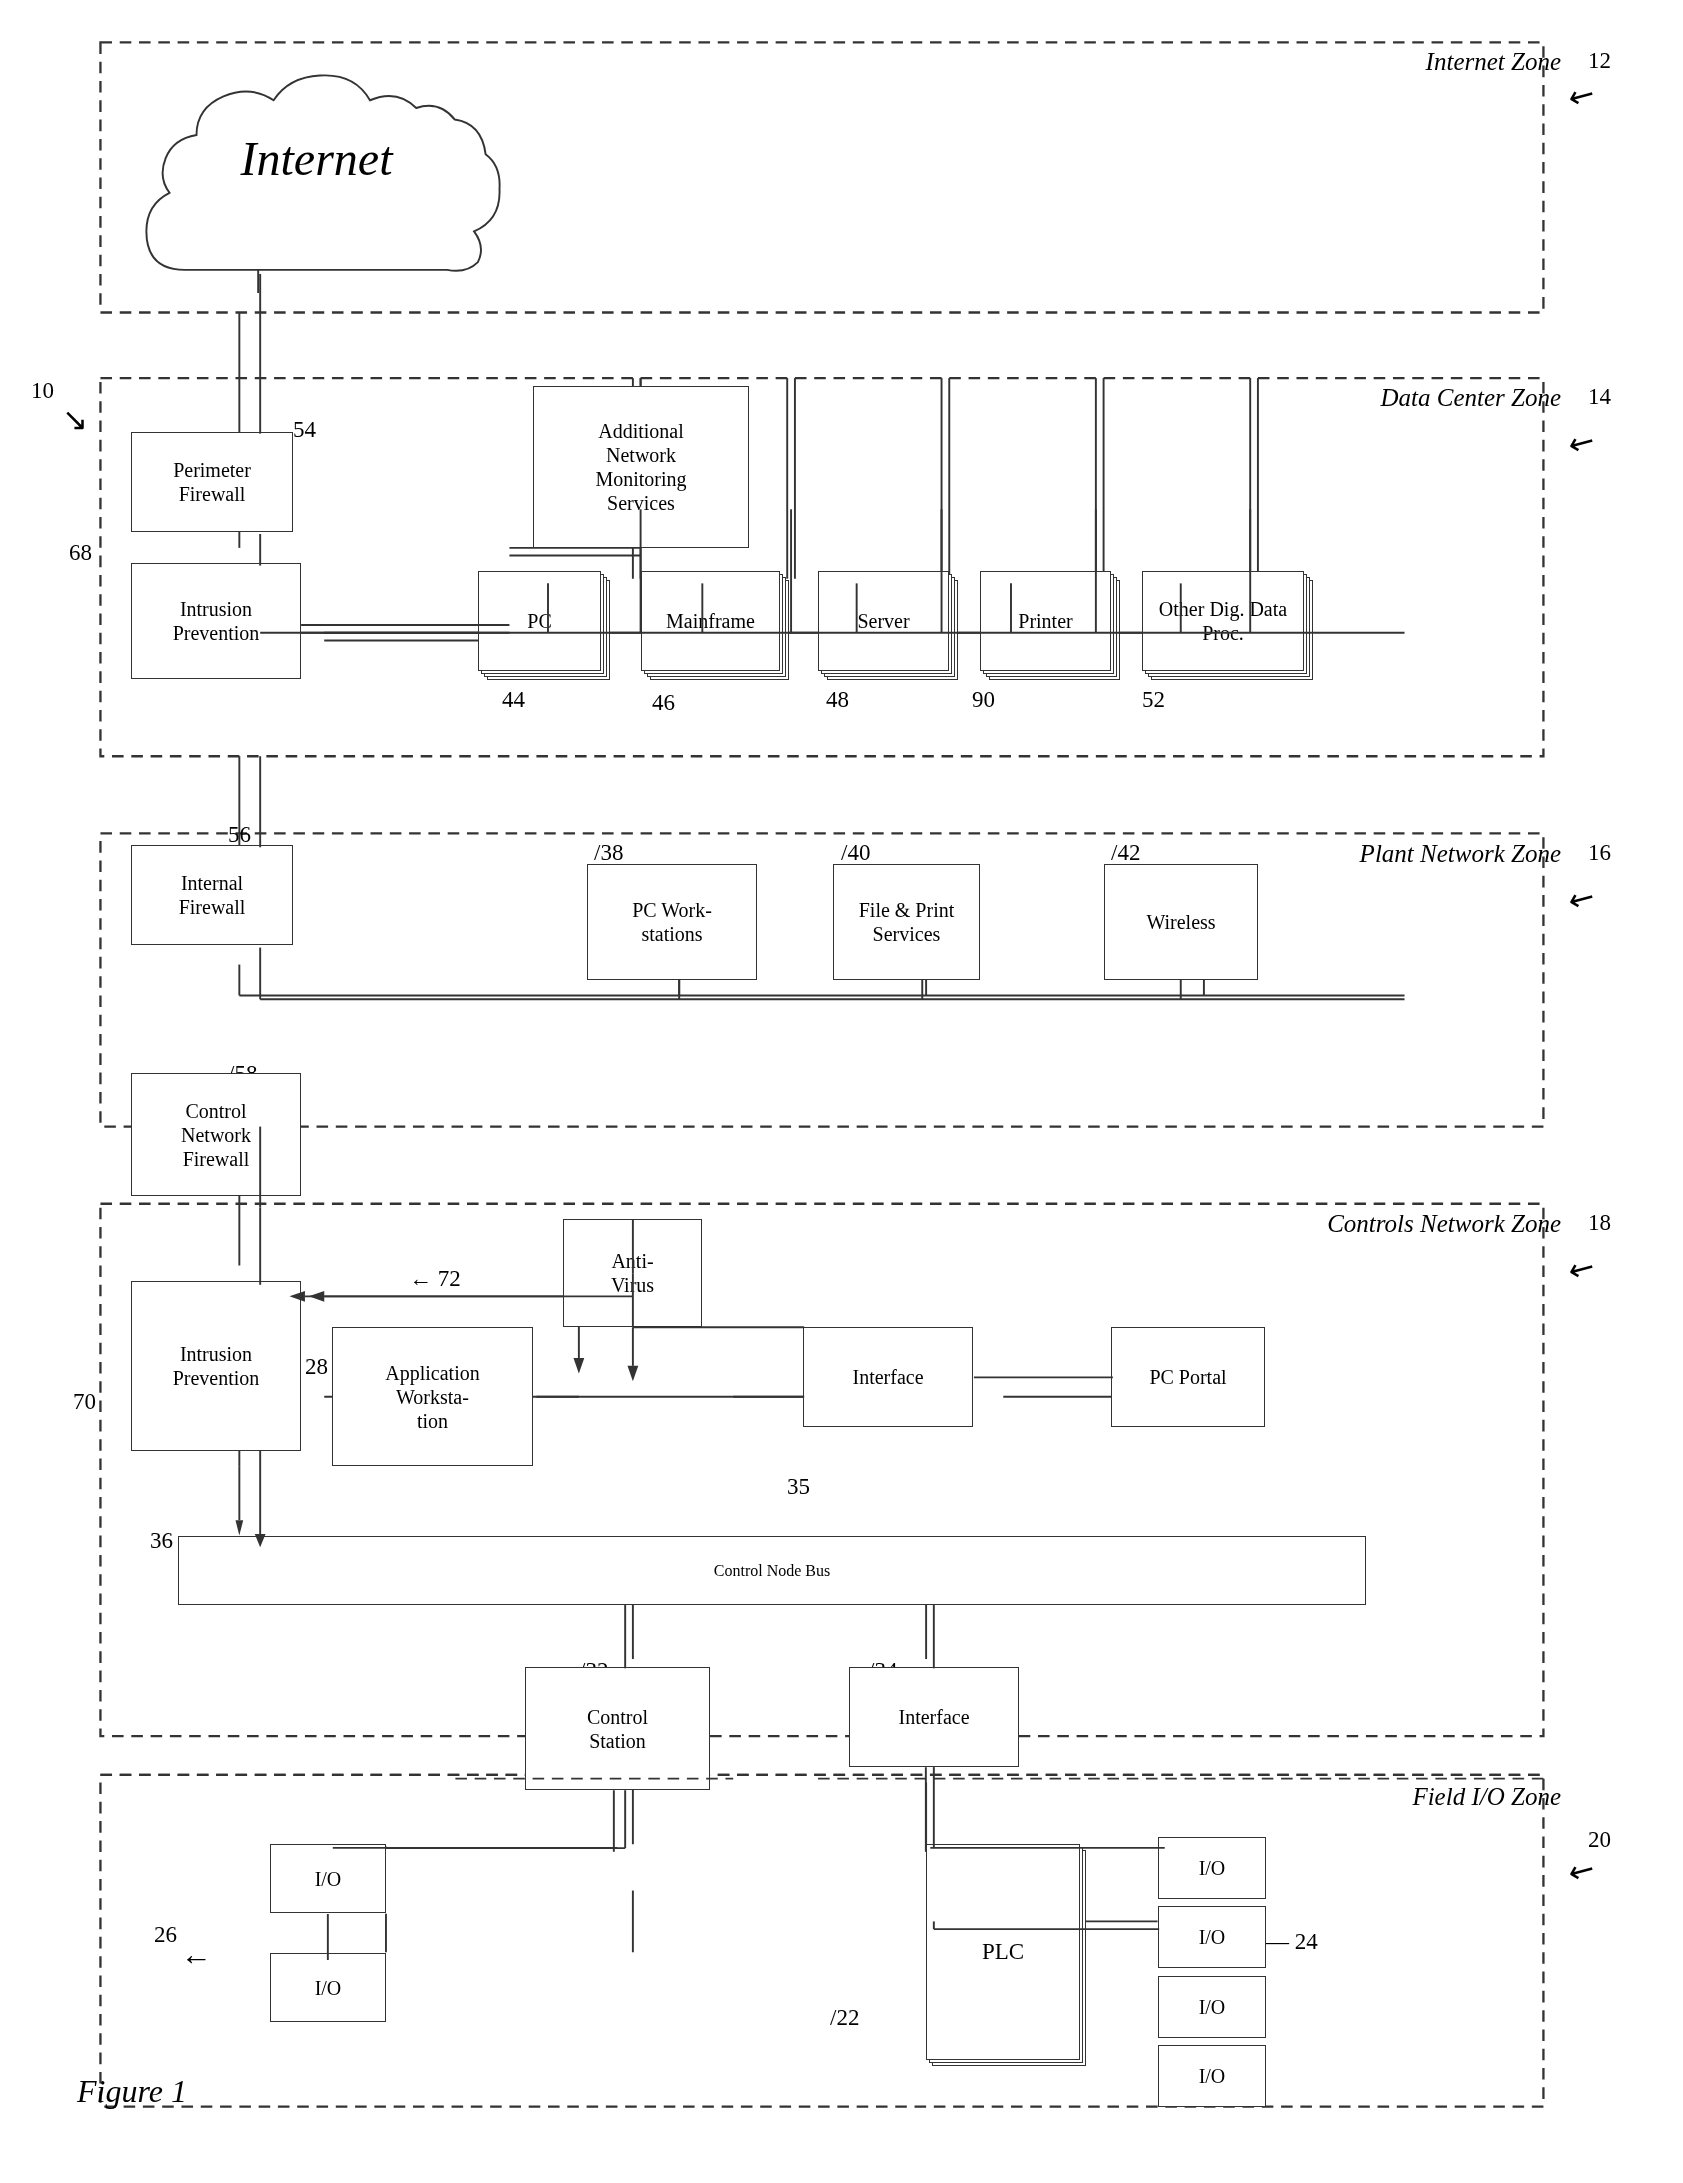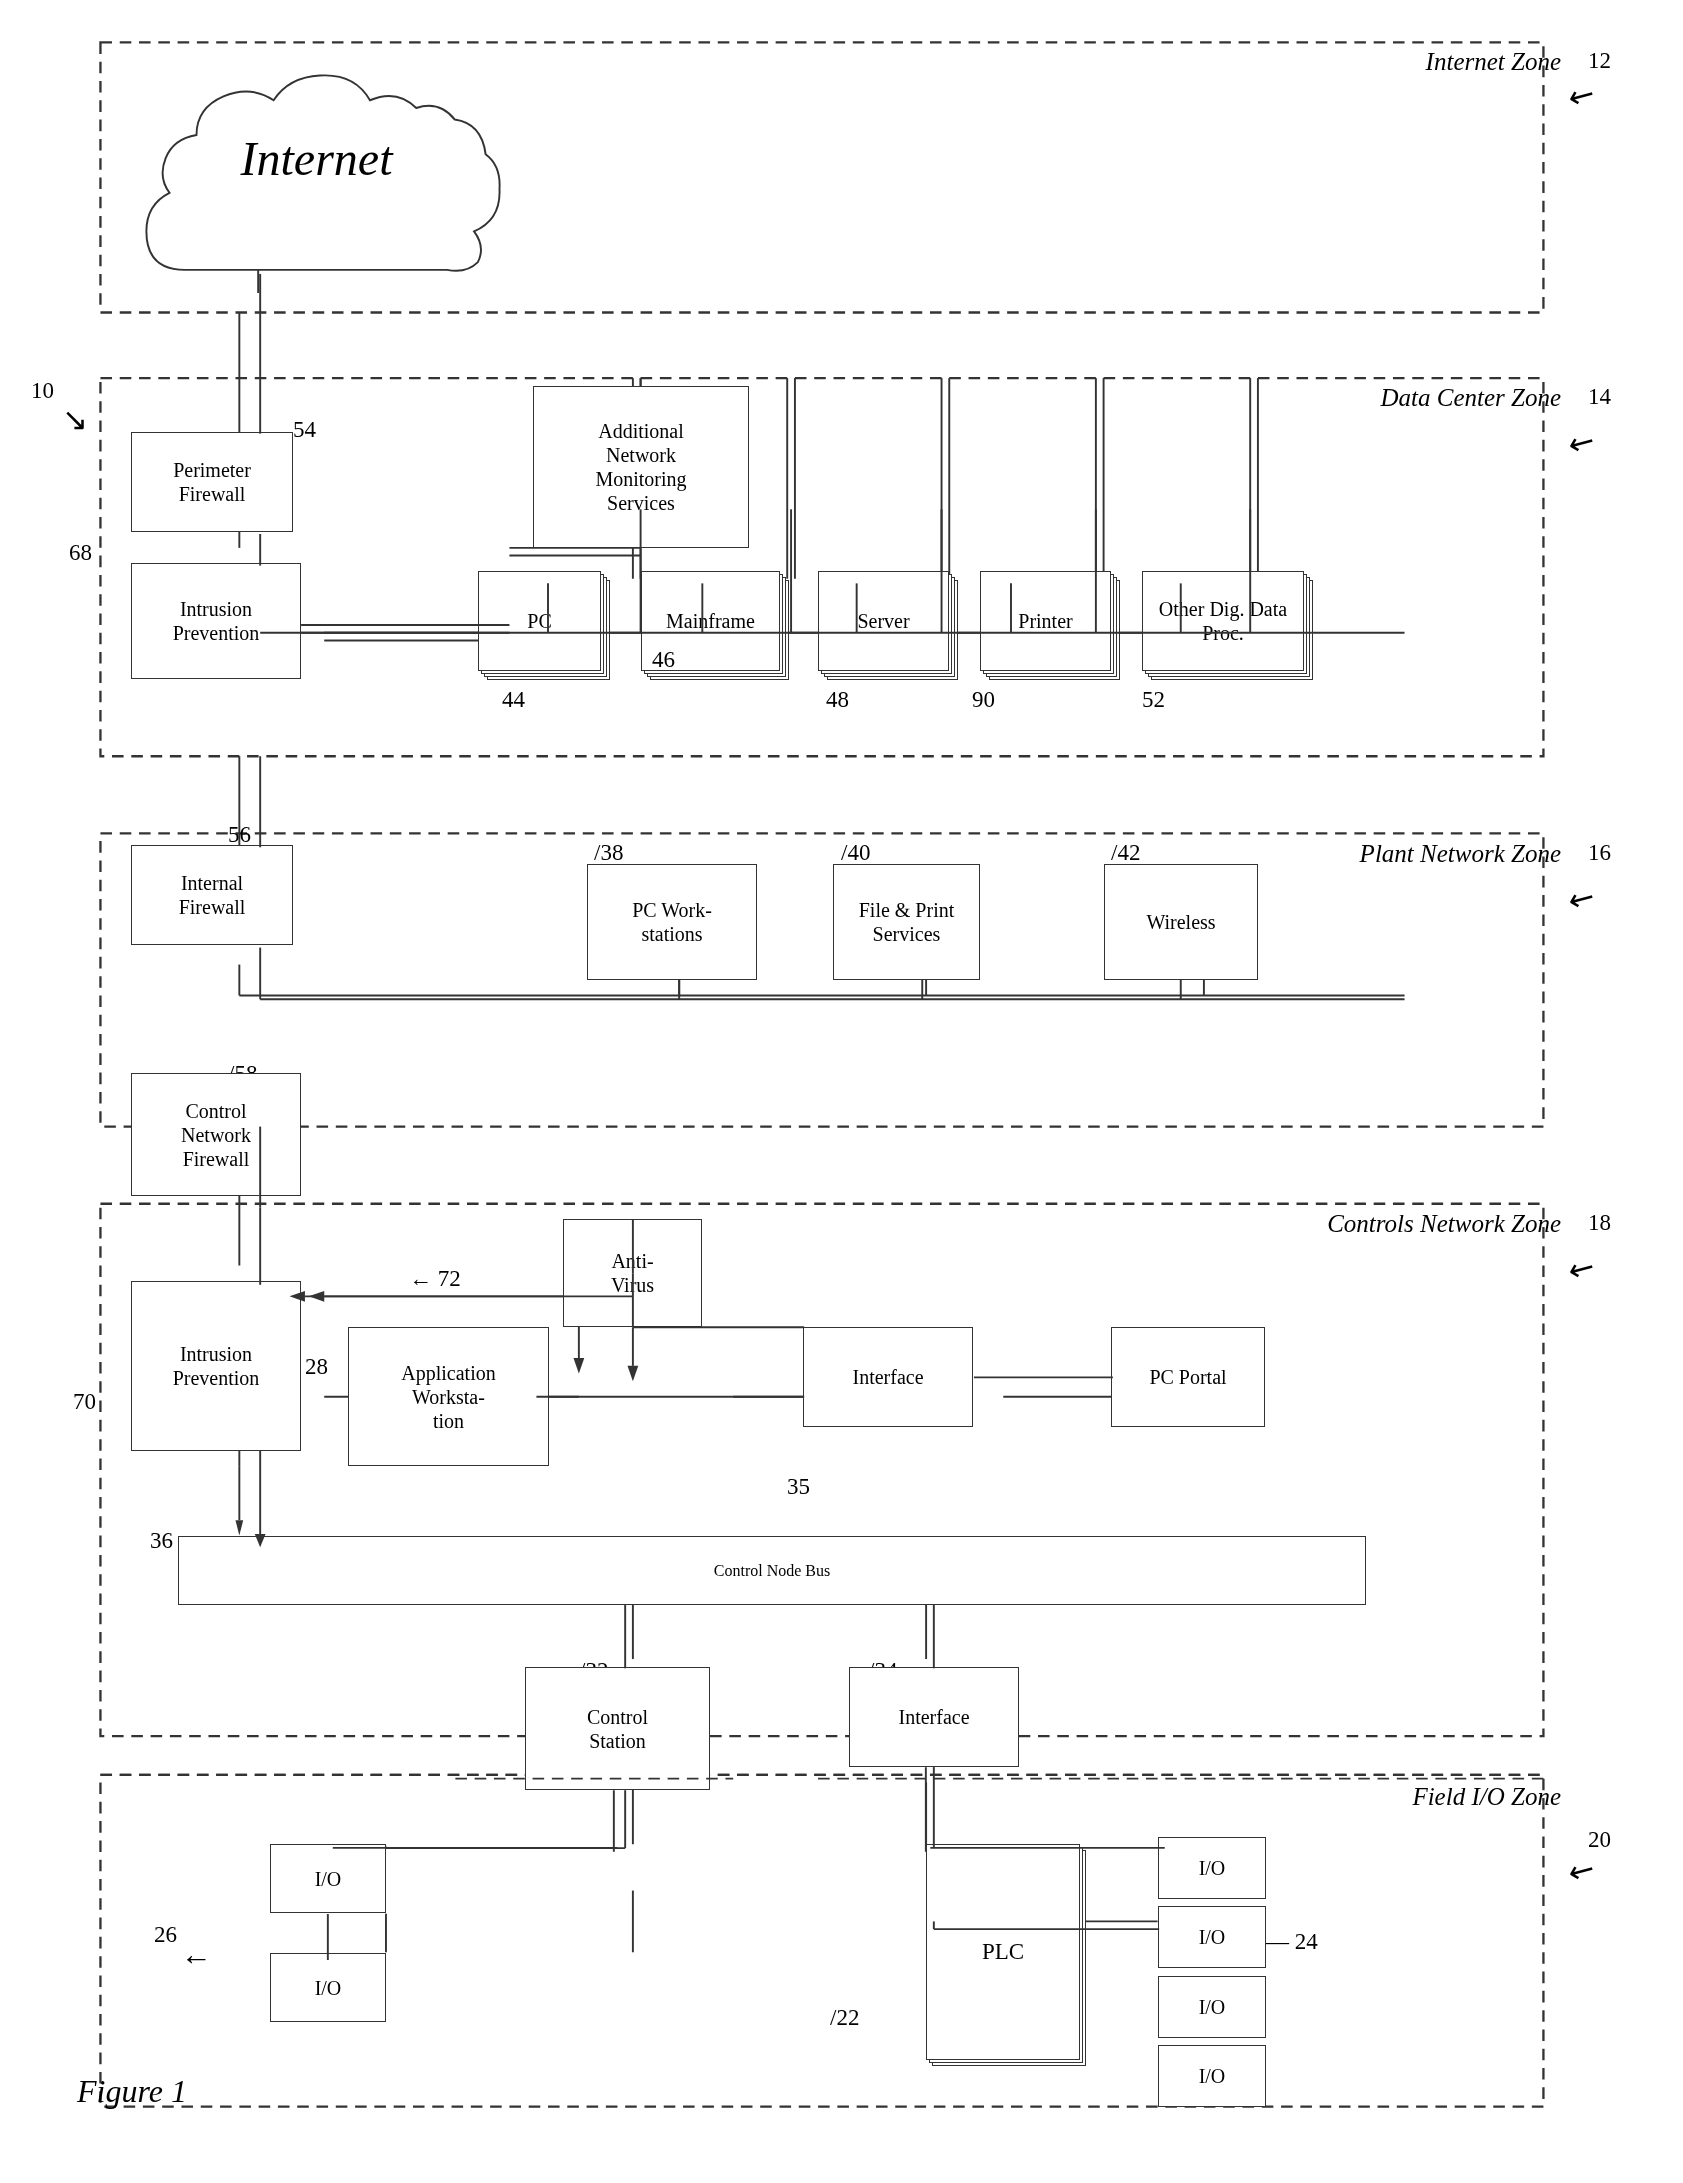--- a/index.html
+++ b/index.html
@@ -233,21 +233,21 @@
     <div class="paper" style="width:123px; height:100px; left:0px; top:0px; font-size:20px;">PC</div>
   </div>
   <div class="ref-num" style="top:687px; left:502px;">44</div>
 
   <div class="stacked-box" style="left:641px; top:571px;">
     <div class="paper" style="width:139px; height:100px; left:9.3px; top:9.3px; font-size:20px;"></div>
     <div class="paper" style="width:139px; height:100px; left:6.2px; top:6.2px; font-size:20px;"></div>
     <div class="paper" style="width:139px; height:100px; left:3.1px; top:3.1px; font-size:20px;"></div>
     <div class="paper" style="width:139px; height:100px; left:0px; top:0px; font-size:20px;">Mainframe</div>
   </div>
-  <div class="ref-num" style="top:647px; left:652px;text-align:center;">46</div>
+  <div class="ref-num" style="top:690px; left:652px;text-align:center;">46</div>
 
   <div class="stacked-box" style="left:818px; top:571px;">
     <div class="paper" style="width:131px; height:100px; left:9.3px; top:9.3px; font-size:20px;"></div>
     <div class="paper" style="width:131px; height:100px; left:6.2px; top:6.2px; font-size:20px;"></div>
     <div class="paper" style="width:131px; height:100px; left:3.1px; top:3.1px; font-size:20px;"></div>
     <div class="paper" style="width:131px; height:100px; left:0px; top:0px; font-size:20px;">Server</div>
   </div>
   <div class="ref-num" style="top:687px; left:826px;">48</div>
 
   <div class="stacked-box" style="left:980px; top:571px;">
@@ -316,21 +316,21 @@
   </div>
 
   <div class="component-box" style="left:563px; top:1219px; width:139px; height:108px; font-size:20px;">
     <span style="white-space:pre-line;">Anti-
 Virus</span>
   </div>
 
   <div class="ref-num" style="top:1266px; left:409px;">← 72</div>
 
   <div class="ref-num" style="top:1354px; left:305px;">28</div>
-  <div class="component-box" style="left:332px; top:1327px; width:201px; height:139px; font-size:20px;margin-left:16px;">
+  <div class="component-box" style="left:332px; top:1327px; width:201px; height:139px; font-size:20px;">
     <span style="white-space:pre-line;">Application
 Worksta-
 tion</span>
   </div>
 
   <div class="ref-num" style="top:1474px; left:787px;">35</div>
   <div class="component-box" style="left:803px; top:1327px; width:170px; height:100px; font-size:20px;">
     <span>Interface</span>
   </div>
 

